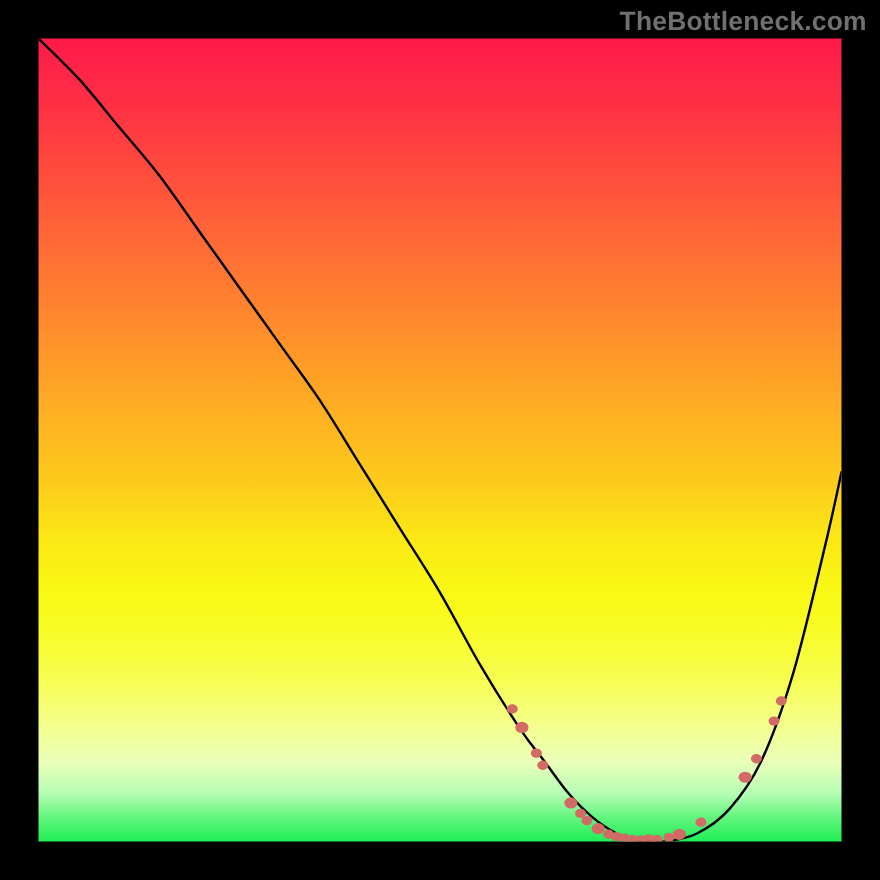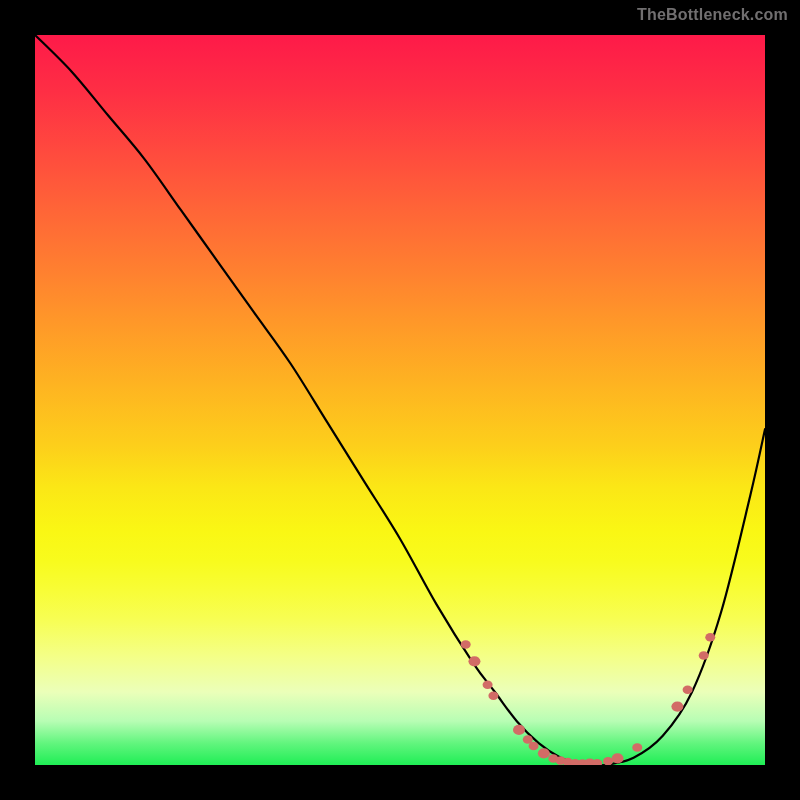--- a/index.html
+++ b/index.html
@@ -8,21 +8,21 @@
     position: relative;
     width: 800px;
     height: 800px;
     background: #000;
   }
   .watermark {
     position: absolute;
     top: 6px;
     right: 12px;
     font-family: Arial, Helvetica, sans-serif;
-    font-size: 16px;
+    font-size: 24px;
     font-weight: 600;
     color: #716f70;
     letter-spacing: 0.2px;
     z-index: 10;
   }
   .plot {
     position: absolute;
     left: 35px;
     top: 35px;
     width: 730px;

